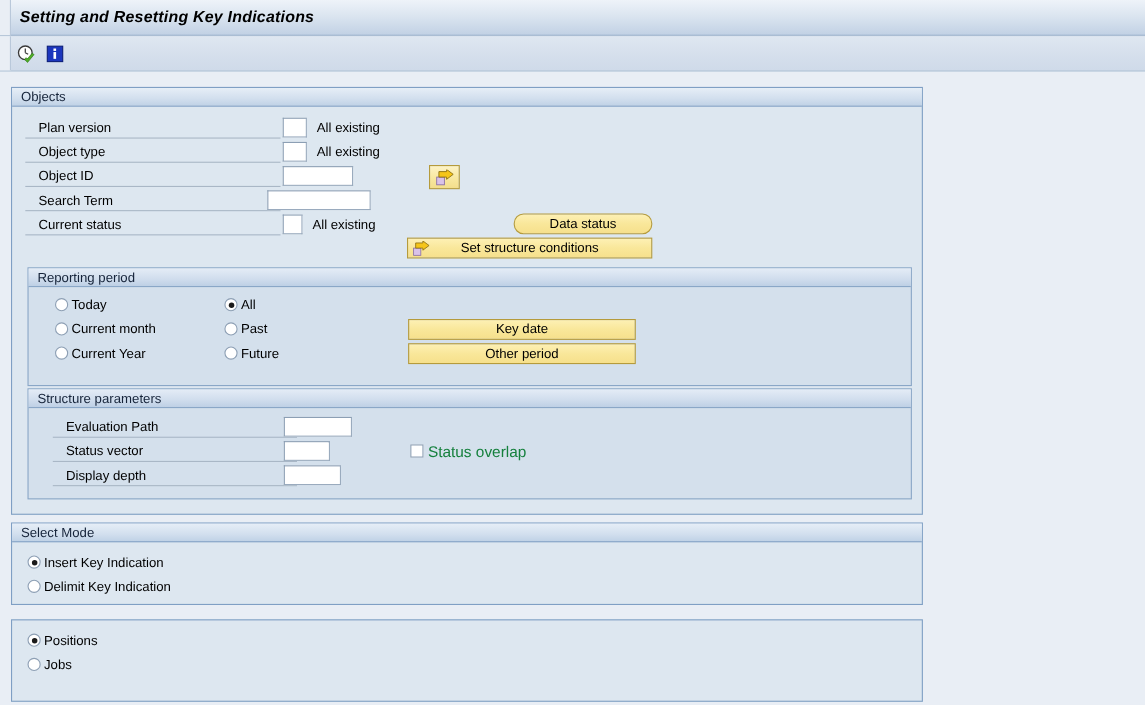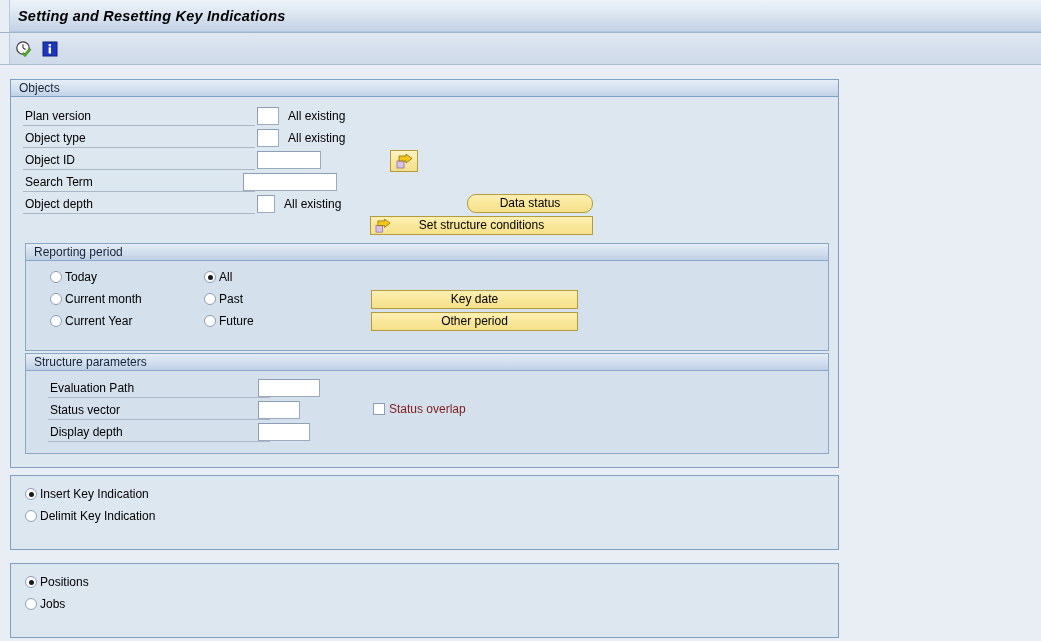--- a/index.html
+++ b/index.html
@@ -118,20 +118,21 @@
   }
   .gbody { position: relative; width: 100%; }
 
   
   .flabel {
     position: absolute;
     font-size: 12px;
     color: #000;
     white-space: nowrap;
     line-height: 14px;
+    margin-left: 10px;
   }
   .underline {
     position: absolute;
     height: 1px;
     background: #a9b7c6;
   }
   .inp {
     position: absolute;
     background: #ffffff;
     border: 1px solid #9aabbe;
@@ -218,22 +219,22 @@
   .chk {
     width: 12px; height: 12px;
     background: #ffffff;
     border: 1px solid #8d9fb4;
     box-sizing: border-box;
     display: inline-block;
     flex: 0 0 auto;
   }
   .chk-row > span.lbl {
     margin-left: 4px;
-    font-size: 12px;
-    color: #7f1d1d;
+    font-size: 14px;
+    color: #15803d;
   }
 </style>
 </head>
 <body>
 
 <div class="titlebar">
   <div class="edge-l"></div>
   <div class="title-text">Setting and Resetting Key Indications</div>
 </div>
 
@@ -286,21 +287,21 @@
             <rect x="1" y="7" width="7" height="7" fill="#d9c2e8" stroke="#8a6fa5" stroke-width="0.8"></rect>
             <path d="M3 2 L10 2 L10 0 L16 4.5 L10 9 L10 7 L3 7 Z" fill="#f5c518" stroke="#8a6d10" stroke-width="0.8"></path>
           </svg>
         </div>
       </div>
 
       <div class="flabel" style="left:14px; top:78px;">Search Term</div>
       <div class="underline" style="left:12px; top:94px; width:232px;"></div>
       <input class="inp" style="left: 232px; top: 76px; width: 94px; height: 18px;" value="">
 
-      <div class="flabel" style="left:14px; top:100px;">Object depth</div>
+      <div class="flabel" style="left:14px; top:100px;">Current status</div>
       <div class="underline" style="left:12px; top:116px; width:232px;"></div>
       <input class="inp" style="left: 246px; top: 98px; width: 18px; height: 18px;" value="">
       <div class="sidetext" style="left:273px; top:100px;">All existing</div>
 
       <div class="btn-yellow" style="left:456px; top:97px; width:126px; height:19px;border-radius:9px;">Data status</div>
 
       <div class="btn-yellow" style="left:359px; top:119px; width:223px; height:19px;">
         <div class="arrowicon" style="left:4px; top:2px;">
           <svg width="17" height="15" viewBox="0 0 18 16">
             <rect x="1" y="7" width="7" height="7" fill="#d9c2e8" stroke="#8a6fa5" stroke-width="0.8"></rect>
@@ -365,20 +366,21 @@
           <div class="flabel" style="left:24px; top:54px;">Display depth</div>
           <div class="underline" style="left:22px; top:70px; width:222px;"></div>
           <input class="inp" style="left: 232px; top: 52px; width: 52px; height: 18px;" value="">
         </div>
       </div>
 
     </div>
   </div>
 
   <div class="group" style="left:10px; top:409px; width:829px; height:75px;">
+    <div class="ghead">Select Mode</div>
     <div class="gbody" style="height:56px;">
       <div class="radio-row" style="left:14px; top:11px;">
         <span class="rdo on"></span>
         <span class="lbl">Insert Key Indication</span>
       </div>
       <div class="radio-row" style="left:14px; top:33px;">
         <span class="rdo"></span>
         <span class="lbl">Delimit Key Indication</span>
       </div>
     </div>

